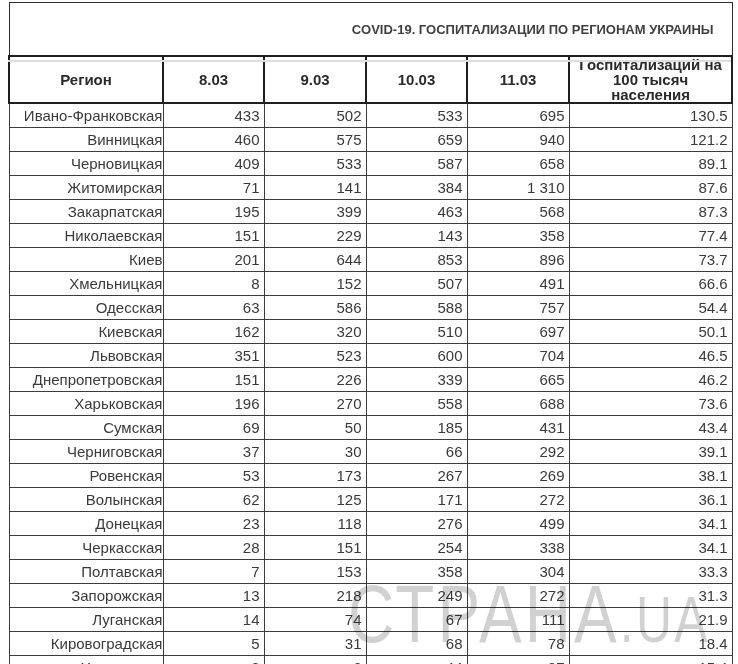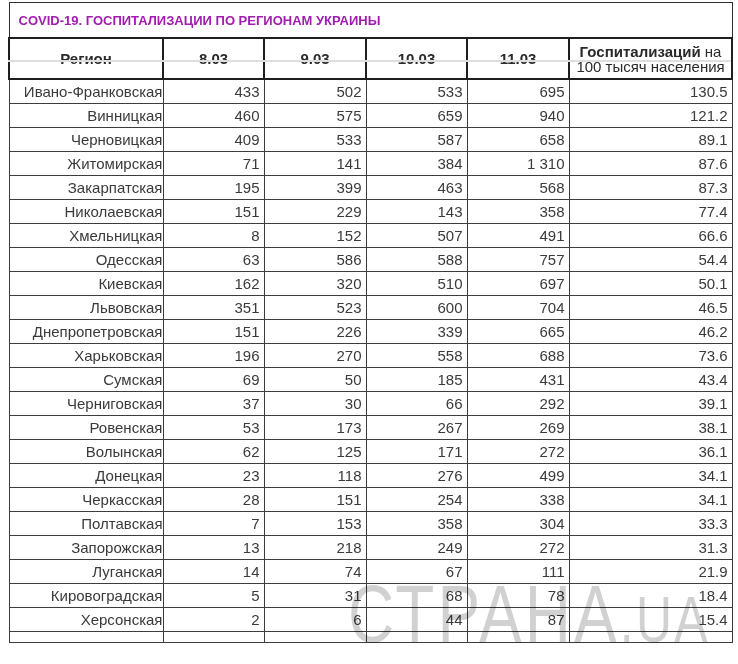--- a/index.html
+++ b/index.html
@@ -21,43 +21,43 @@
   table {
     border-collapse: collapse;
     table-layout: fixed;
     width: 723px;
   }
   
   td.title-cell {
     border: 1px solid #2e2e2e;
     border-bottom: none;
     height: 16px;
-    text-align: left;
+    text-align: right;
     vertical-align: middle;
     font-size: 13px;
     font-weight: bold;
-    color: #a21caf;
+    color: #404040;
     letter-spacing: 0px;
-    padding: 9px;
+    padding: 18px;
     line-height: 15px;
   }
   
   tr.header-row th {
     border: 2px solid #1f1f1f;
     height: 39px;
     vertical-align: middle;
     text-align: center;
     font-size: 15px;
     font-weight: bold;
     color: #2a2a2a;
     padding: 0 2px;
     line-height: 15px;
   }
   tr.header-row th .normal {
-    font-weight: normal;
+    font-weight: bold;
   }
   
   tr.data-row td {
     border: 1px solid #3c3c3c;
     height: 23px;
     font-size: 15px;
     color: #3a3a3a;
     padding: 0;
     vertical-align: middle;
     white-space: nowrap;
@@ -174,20 +174,28 @@
         </tr>
         <tr class="data-row">
           <td class="region">Николаевская</td>
           <td class="num">151</td>
           <td class="num">229</td>
           <td class="num">143</td>
           <td class="num">358</td>
           <td class="num">77.4</td>
         </tr>
         <tr class="data-row">
+          <td class="region">Киев</td>
+          <td class="num">201</td>
+          <td class="num">644</td>
+          <td class="num">853</td>
+          <td class="num">896</td>
+          <td class="num">73.7</td>
+        </tr>
+        <tr class="data-row">
           <td class="region">Хмельницкая</td>
           <td class="num">8</td>
           <td class="num">152</td>
           <td class="num">507</td>
           <td class="num">491</td>
           <td class="num">66.6</td>
         </tr>
         <tr class="data-row">
           <td class="region">Одесская</td>
           <td class="num">63</td>

